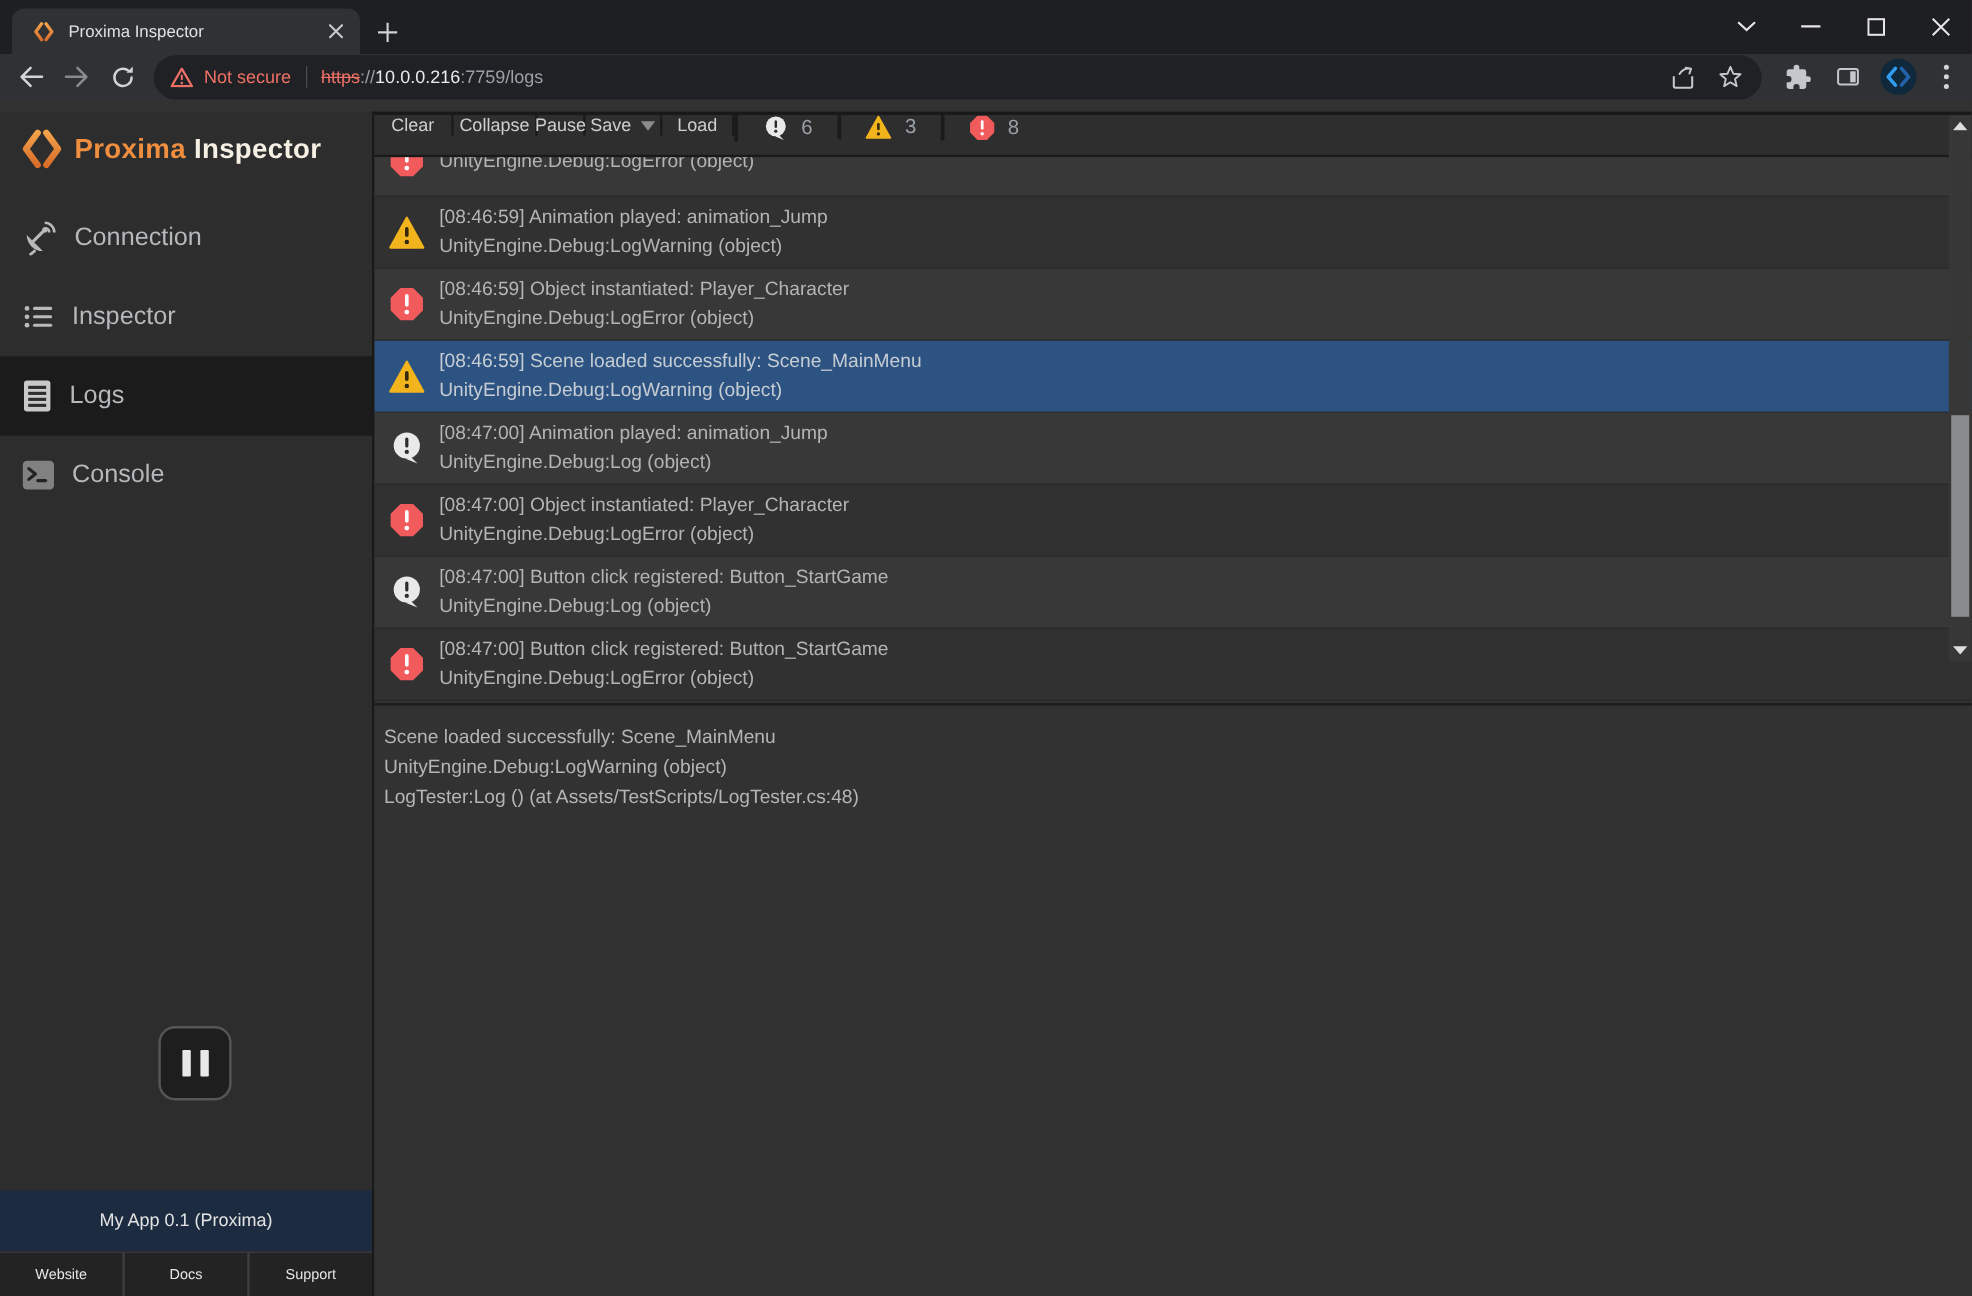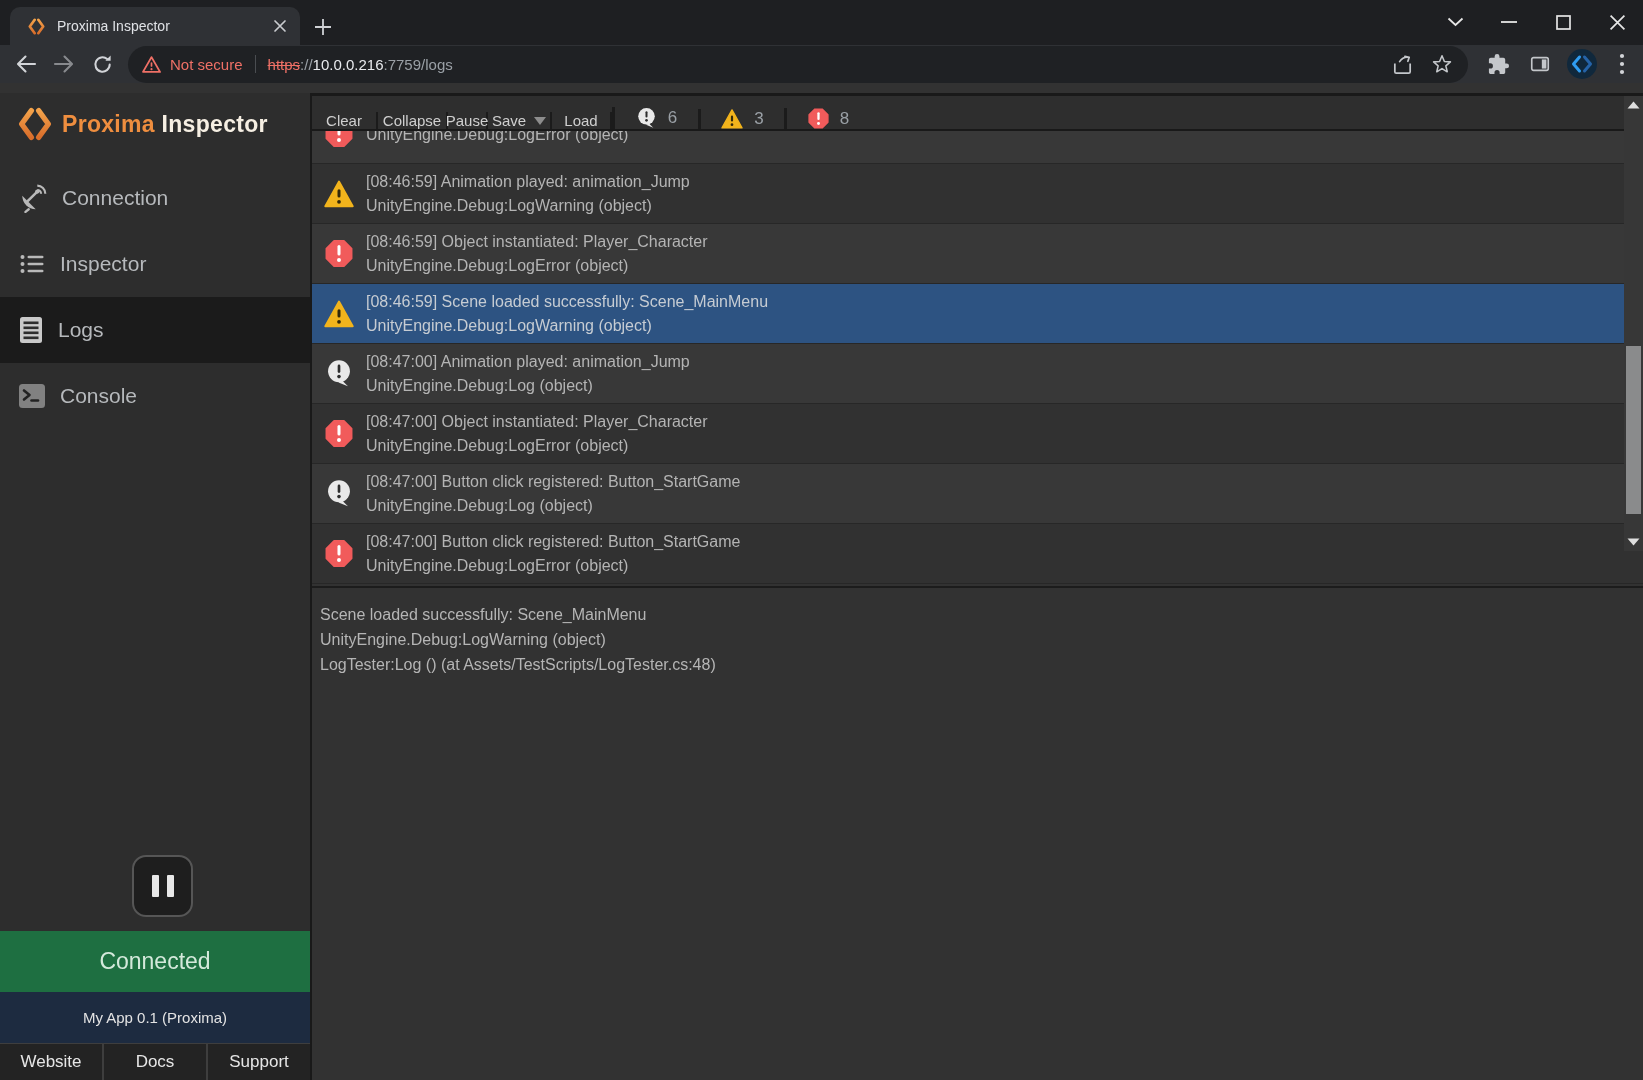--- a/index.html
+++ b/index.html
@@ -49,28 +49,28 @@
   .pause-btn{position:absolute;left:132px;top:762px;width:61px;height:62px;background:#1e1e1e;
     border:2px solid #565656;border-radius:14px;display:flex;align-items:center;justify-content:center;
     gap:8px;cursor:pointer;}
   .pause-bar{width:7px;height:22px;background:#e8e8e8;border-radius:1px;}
   .status-bar{position:absolute;left:0;top:838px;width:310px;height:61px;background:var(--green);
     display:flex;align-items:center;justify-content:center;font-size:23px;color:#d4e9db;}
   .app-bar{position:absolute;left:0;top:899px;width:310px;height:51px;background:var(--navy);
     display:flex;align-items:center;justify-content:center;font-size:15px;color:#e3e3e3;}
   .side-footer{position:absolute;left:0;top:950px;width:310px;height:37px;background:#232323;
     border-top:1px solid #3e3e3e;display:flex;}
-  .foot-cell{flex:1;display:flex;align-items:center;justify-content:center;font-size:17px;
+  .foot-cell{flex:1;display:flex;align-items:center;justify-content:center;font-size:12px;
     color:#e6e6e6;cursor:pointer;}
   .foot-cell + .foot-cell{border-left:2px solid #3e3e3e;}
 
   
   .main{flex:1;border-left:2px solid #191919;border-top:3px solid #191919;background:#323232;
     display:flex;flex-direction:column;position:relative;}
-  .toolbar{height:35px;background:var(--toolbar);display:flex;align-items:flex-end;
+  .toolbar{height:35px;background:var(--toolbar);display:flex;align-items:flex-start;
     border-bottom:2px solid #191919;flex:none;}
   .tbtn{display:flex;align-items:center;justify-content:center;gap:8px;color:#cfcfcf;font-size:15px;
     border-right:2px solid var(--cellborder);cursor:pointer;padding:0 2px;}
   .caret{width:0;height:0;border-left:6px solid transparent;border-right:6px solid transparent;
     border-top:8px solid #8d8d8d;}
   .search{margin-left:auto;margin-right:5px;align-self:center;width:390px;height:25px;
     background:#1e1e1e;border:none;outline:none;border-radius:12px;color:#cccccc;
     font-size:15px;padding:0 13px;font-family:"Liberation Sans",sans-serif;}
   .search::placeholder{color:#6e6e6e;}
   .badge-cell{width:86px;flex:none;display:flex;align-items:center;justify-content:center;gap:11px;
@@ -289,21 +289,20 @@
               <path d="M13.5 17.5 H20" stroke="#222" stroke-width="2.6" stroke-linecap="round"></path>
             </svg>
           </span>
           <span>Console</span>
         </div>
       </div>
     <div class="pause-btn">
       <span class="pause-bar"></span>
       <span class="pause-bar"></span>
     </div>
-    <div class="status-bar">Connected</div>
     <div class="app-bar">My App 0.1 (Proxima)</div>
     <div class="side-footer">
       <span class="foot-cell">Website</span>
       <span class="foot-cell">Docs</span>
       <span class="foot-cell">Support</span>
     </div>
   </div>
 
   <div class="main">
     <div class="toolbar">

